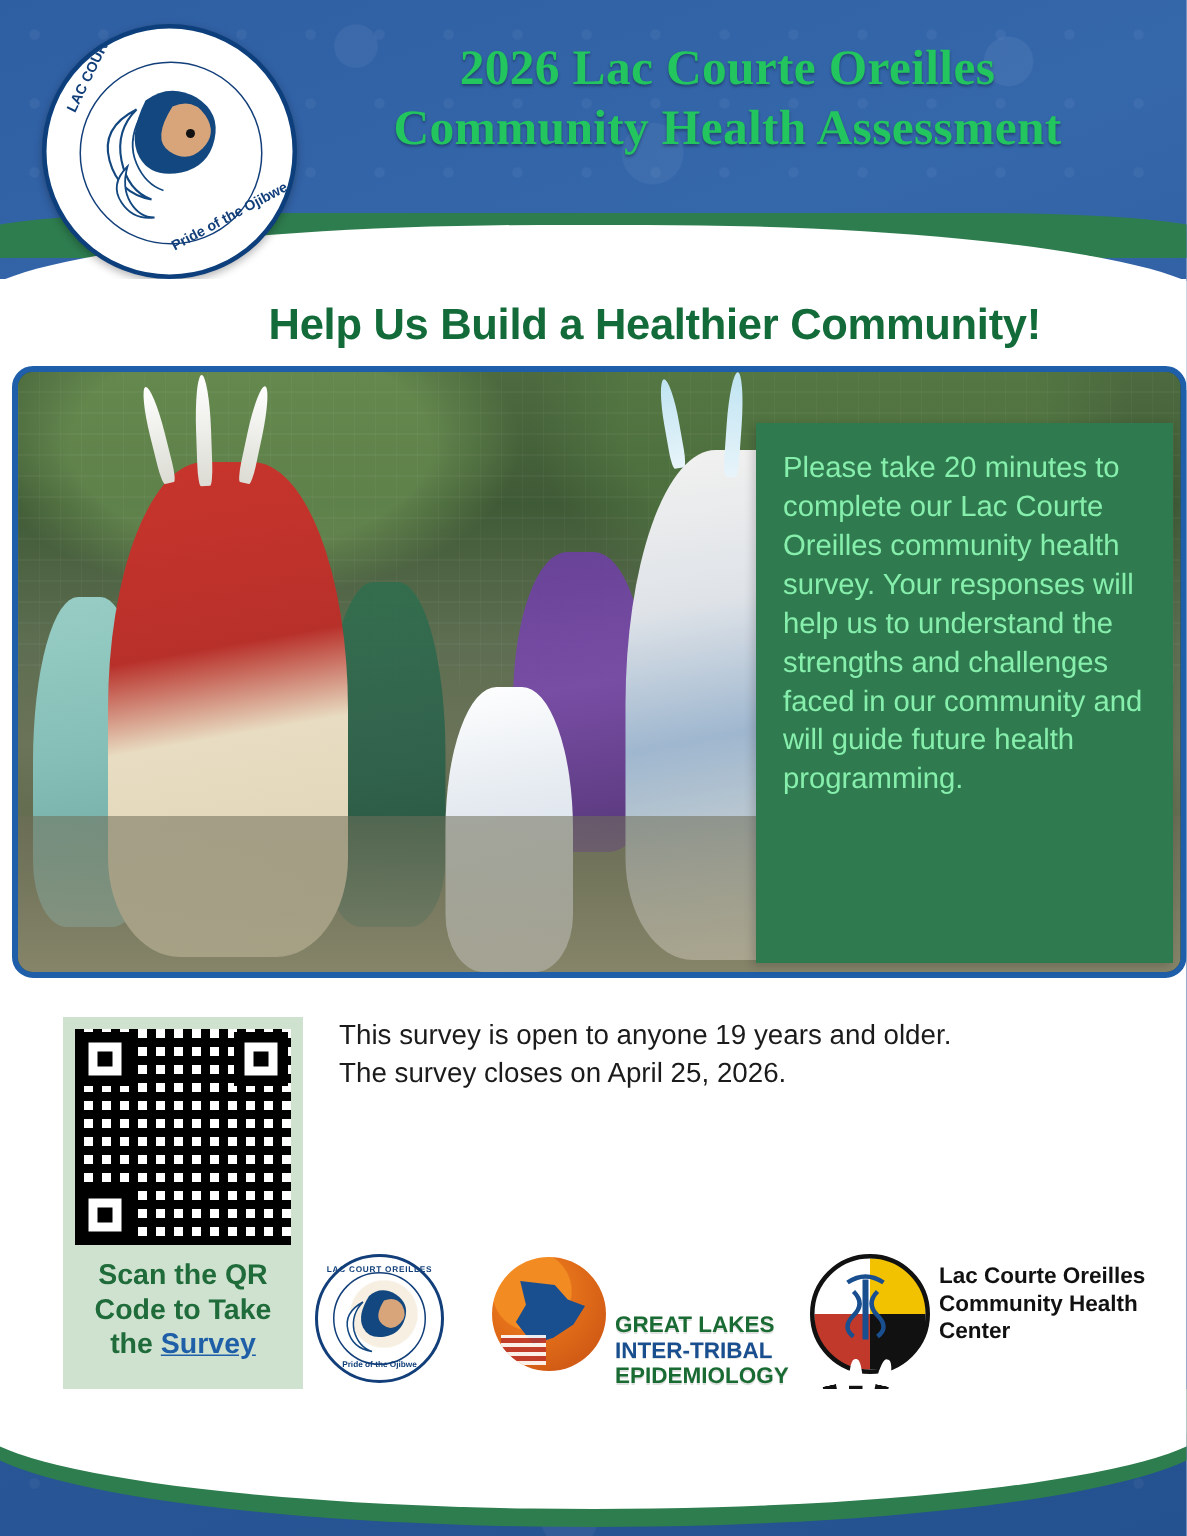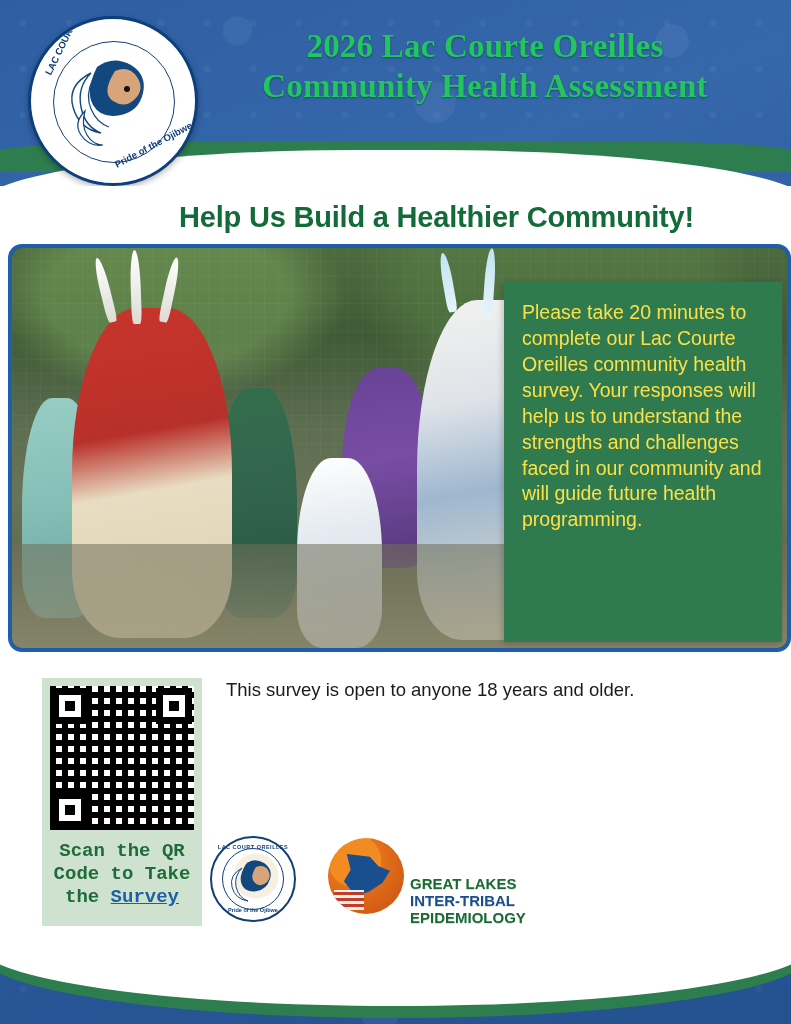--- a/index.html
+++ b/index.html
@@ -214,21 +214,21 @@
     top: 96px;
     width: 278px;
     height: 360px;
     background: #2f7a4f;
     z-index: 5;
     box-shadow: -2px 2px 6px rgba(0,0,0,0.18);
   }
   .green-box p {
     margin: 0;
     padding: 18px 16px 0 18px;
-    color: #fde047;
+    color: #86efac;
     font-size: 19.5px;
     line-height: 1.33;
   }
 
   
   .info {
     position: absolute;
     left: 0;
     top: 480px;
     width: 791px;
@@ -238,21 +238,20 @@
   
   .qr-panel {
     position: absolute;
     left: 42px;
     top: 12px;
     width: 160px;
     height: 308px;
     background: #cfe2cf;
     padding: 8px;
     box-sizing: border-box;
-    font-family: Liberation Mono, monospace;
   }
   .qr {
     width: 144px;
     height: 144px;
     background-color: #ffffff;
     background-image:
       repeating-linear-gradient(90deg, #000 0 6px, transparent 6px 12px),
       repeating-linear-gradient(0deg, #000 0 6px, transparent 6px 12px);
     background-blend-mode: multiply;
     position: relative;
@@ -522,21 +521,22 @@
       </div>
       <div class="qr-caption">
         <span>Scan the QR</span><br>
         <span>Code to Take</span><br>
         <span>the </span><a href="#">Survey</a>
       </div>
     </div>
 
     <div class="para">
       <div class="blk">
-        <span class="line">This survey is open to anyone 18 years and older.</span>
+        <span class="line">This survey is open to anyone 19 years and older.</span>
+        <span class="line">The survey closes on April 25, 2026.</span>
       </div>
     </div>
 
     <div class="logos">
 
       <div class="logo-seal-sm">
         <div class="mini-inner"></div>
         <div class="mini-ring">LAC COURT OREILLES</div>
         <div class="mini-ring-b">Pride of the Ojibwe</div>
         <svg width="82" height="82" viewBox="0 0 82 82" style="position:absolute;left:0;top:0">
@@ -553,20 +553,40 @@
         </div>
         <div class="gtext">
           <div>GREAT LAKES</div>
           <div class="sub1">INTER-TRIBAL</div>
           <div>EPIDEMIOLOGY</div>
           <div class="sub1">CENTER</div>
         </div>
         <div class="gprogram">A program of Great Lakes Inter-Tribal Council, Inc.</div>
       </div>
 
+      <div class="lco-health">
+        <div class="medwheel">
+          <svg width="68" height="68" viewBox="0 0 68 68" style="position:absolute;left:0;top:0">
+            <rect x="32" y="14" width="4" height="40" fill="#1a4f8f"></rect>
+            <path d="M26 22 q8 8 0 16 q-8 8 0 14" fill="none" stroke="#1a4f8f" stroke-width="3"></path>
+            <path d="M42 22 q-8 8 0 16 q8 8 0 14" fill="none" stroke="#1a4f8f" stroke-width="3"></path>
+            <path d="M22 16 q12 -8 24 0" fill="none" stroke="#1a4f8f" stroke-width="3"></path>
+          </svg>
+        </div>
+        <div class="medwheel-feathers">
+          <i style="left:0; transform:rotate(-12deg);"></i>
+          <i style="left:18px;"></i>
+          <i style="left:36px; transform:rotate(12deg);"></i>
+        </div>
+        <div class="ltext">
+          <div>Lac Courte Oreilles</div>
+          <div>Community Health</div>
+          <div>Center</div>
+        </div>
+      </div>
 
     </div>
   </div>
 </div>
 
 <div class="wave-bottom">
   <div class="green-cap"></div>
   <div class="white-cap"></div>
 </div>
 

